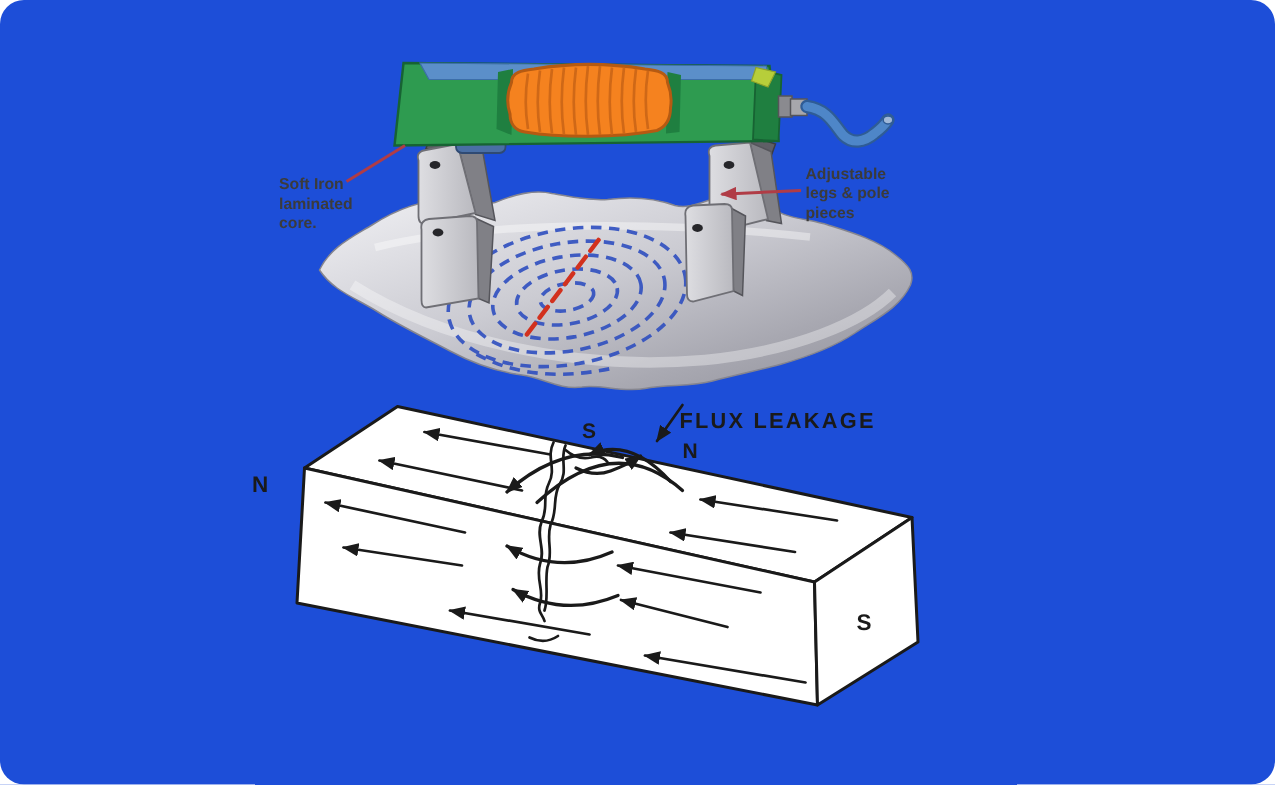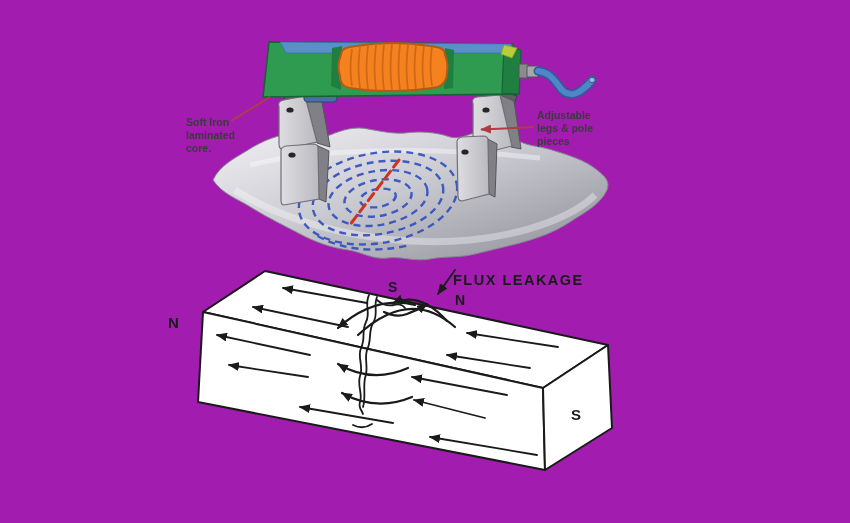--- a/index.html
+++ b/index.html
@@ -1,17 +1,17 @@
 <!DOCTYPE html>
 <html><head>
 <meta charset="utf-8">
 <style>
   html,body{margin:0;padding:0;background:#ffffff;}
-  .canvas{position:relative;width:850px;height:523px;background:#a21caf;overflow:hidden;
-          font-family:"Liberation Sans",sans-serif;}
+  .canvas{position:relative;width:850px;height:523px;background:#1d4ed8;overflow:hidden;
+          font-family:"Liberation Sans",sans-serif;border-radius:16px;}
   svg{position:absolute;left:0;top:0;}
   text{font-family:"Liberation Sans",sans-serif;}
   .yoke-label{font-size:10.5px;font-weight:bold;fill:#3b3b3b;}
   .flux-label{font-weight:bold;fill:#1a1a1a;}
 </style>
 </head>
 <body>
 
 <div class="canvas">
 <svg width="850" height="523" viewBox="0 0 850 523">

